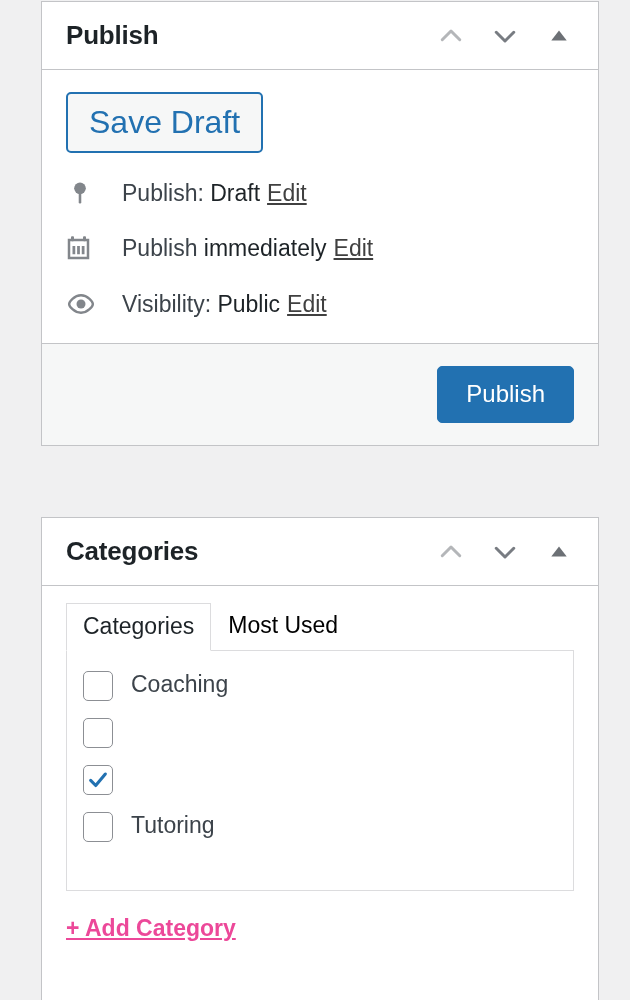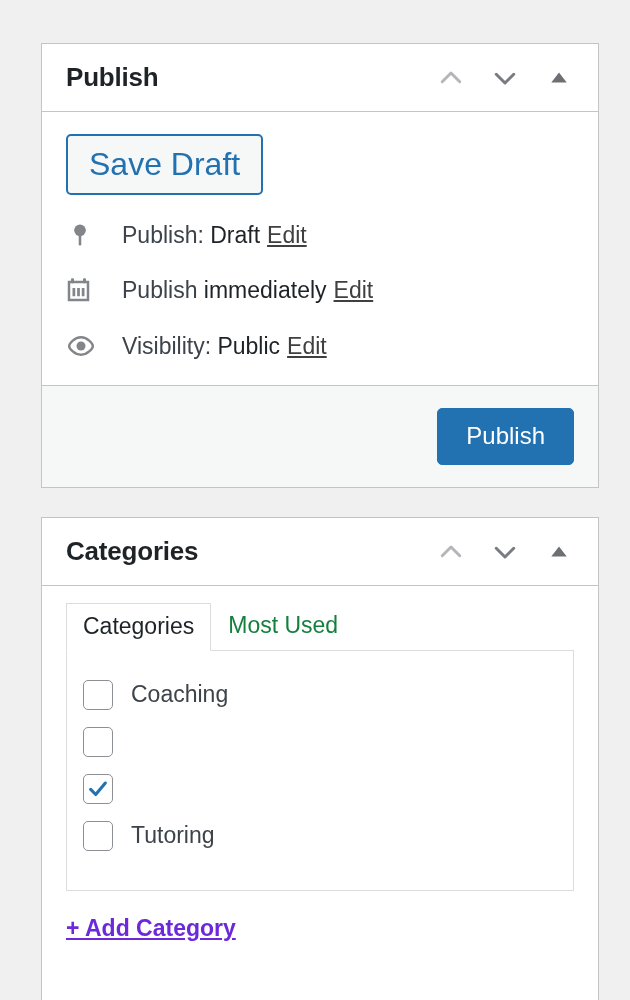--- a/index.html
+++ b/index.html
@@ -134,34 +134,33 @@
     box-sizing: border-box;
   }
   .tab.active {
     color: #1d2327;
     background: #ffffff;
     border: 1px solid #dcdcde;
     border-bottom: 1px solid #ffffff;
     margin-bottom: -1px;
   }
   .tab.inactive {
-    color: #15803d;
+    color: #000000;
     border: 1px solid transparent;
   }
 
   .cat-list-box {
     border: 1px solid #dcdcde;
     border-top: none;
     padding: 20px 16px 20px 16px;
     box-sizing: border-box;
     height: 240px;
   }
   .cat-item {
     display: flex;
-    align-items: center;
     height: 47px;
   }
   .cbox {
     width: 30px;
     height: 30px;
     min-width: 30px;
     border: 1px solid #8c8f94;
     border-radius: 5px;
     background: #ffffff;
     margin-right: 18px;
@@ -175,29 +174,29 @@
     font-size: 23px;
     color: #3c434a;
     cursor: pointer;
   }
 
   .add-cat {
     display: inline-block;
     margin: 24px 0 0 0;
     font-size: 23px;
     font-weight: bold;
-    color: #6d28d9;
+    color: #ec4899;
     text-decoration: underline;
     cursor: pointer;
   }
 </style>
 </head>
 <body>
 
-<div class="panel" style="top:1px;margin-top:42px;">
+<div class="panel" style="top:1px;">
 
   <div class="panel-header">
     <div class="panel-title">Publish</div>
     <div class="header-actions">
       <span class="hdr-icon">
         <svg width="30" height="30" viewBox="0 0 24 24" fill="none" stroke="#b4b6b9" stroke-width="2.4" stroke-linecap="round" stroke-linejoin="round">
             <polyline points="5,15 12,8 19,15"></polyline>
           </svg>
       </span>
       <span class="hdr-icon">

